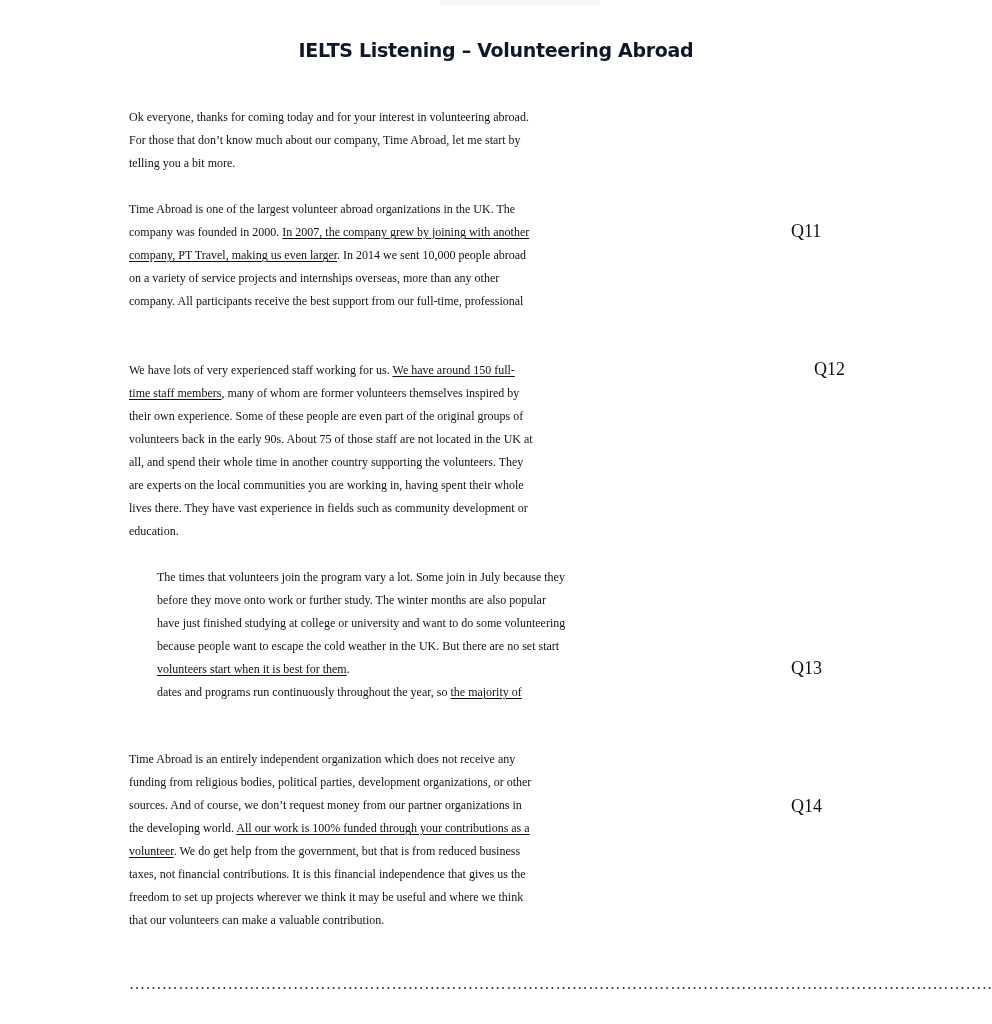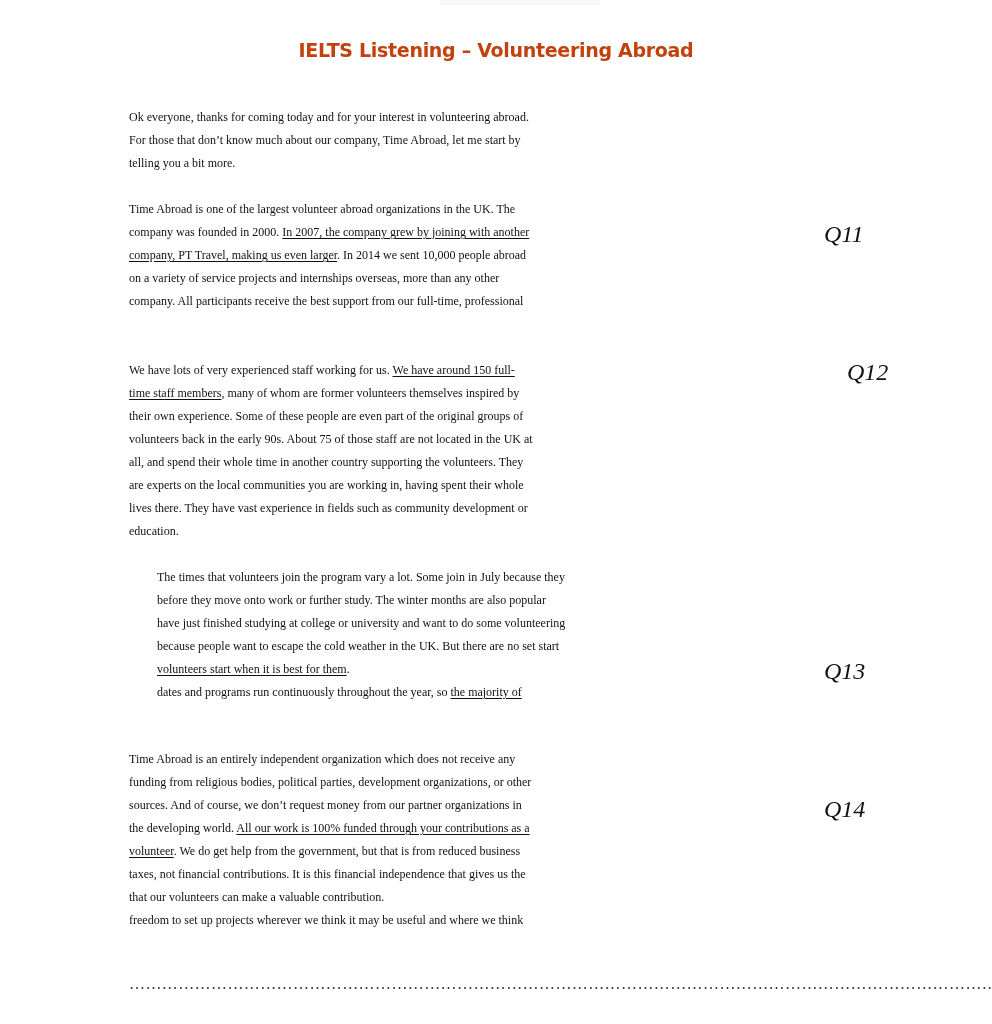--- a/index.html
+++ b/index.html
@@ -1,25 +1,25 @@
 <!DOCTYPE html>
 <html><head>
 <meta charset="utf-8">
 <style>
   html, body { margin: 0; padding: 0; background: #ffffff; }
   body { width: 992px; height: 1024px; position: relative; overflow: hidden;
          font-family: "Liberation Serif", serif; color: #111; }
   .topbar { position: absolute; left: 440px; top: 0; width: 160px; height: 5px; background: #f7f7f7; }
   .title { position: absolute; left: 0; width: 992px; top: 39px; text-align: center;
            font-family: "DejaVu Sans", "Liberation Sans", sans-serif; font-weight: bold;
-           font-size: 19px; letter-spacing: -0.3px; color: #c2410c; }
+           font-size: 19px; letter-spacing: -0.3px; color: #0f172a; }
   .para { position: absolute; left: 129px; width: 700px; font-size: 12px; line-height: 23px; }
   .line { display: block; white-space: nowrap; height: 23px; }
   .u { text-decoration: underline; text-underline-offset: 2px; }
-  .q { position: absolute; left: 824px; font-style: italic; font-size: 24px; }
+  .q { position: absolute; left: 791px; font-size: 18px; }
   .dots { position: absolute; left: 129px; top: 975px; font-size: 16px; letter-spacing: 0.4px; white-space: nowrap; color: #333; }
 </style>
 </head>
 <body>
 
 <div class="topbar"></div>
 
 <div class="title">IELTS Listening – Volunteering Abroad</div>
 
 <div class="para" style="top:106px;">
@@ -59,18 +59,18 @@
 </div>
 <div class="q" style="top:658px;">Q13</div>
 
 <div class="para" style="top:748px;">
   <span class="line">Time Abroad is an entirely independent organization which does not receive any</span>
   <span class="line">funding from religious bodies, political parties, development organizations, or other</span>
   <span class="line">sources. And of course, we don’t request money from our partner organizations in</span>
   <span class="line"><span>the developing world. </span><span class="u">All our work is 100% funded through your contributions as a</span></span>
   <span class="line"><span class="u">volunteer</span><span>. We do get help from the government, but that is from reduced business</span></span>
   <span class="line">taxes, not financial contributions. It is this financial independence that gives us the</span>
+  <span class="line">freedom to set up projects wherever we think it may be useful and where we think</span>
   <span class="line">that our volunteers can make a valuable contribution.</span>
-  <span class="line">freedom to set up projects wherever we think it may be useful and where we think</span>
 </div>
 <div class="q" style="top:796px;">Q14</div>
 
 <div class="dots">………………………………………………………………………………………………………………………………………………………………………………………………………………………………………………...</div>
 
 </body></html>

